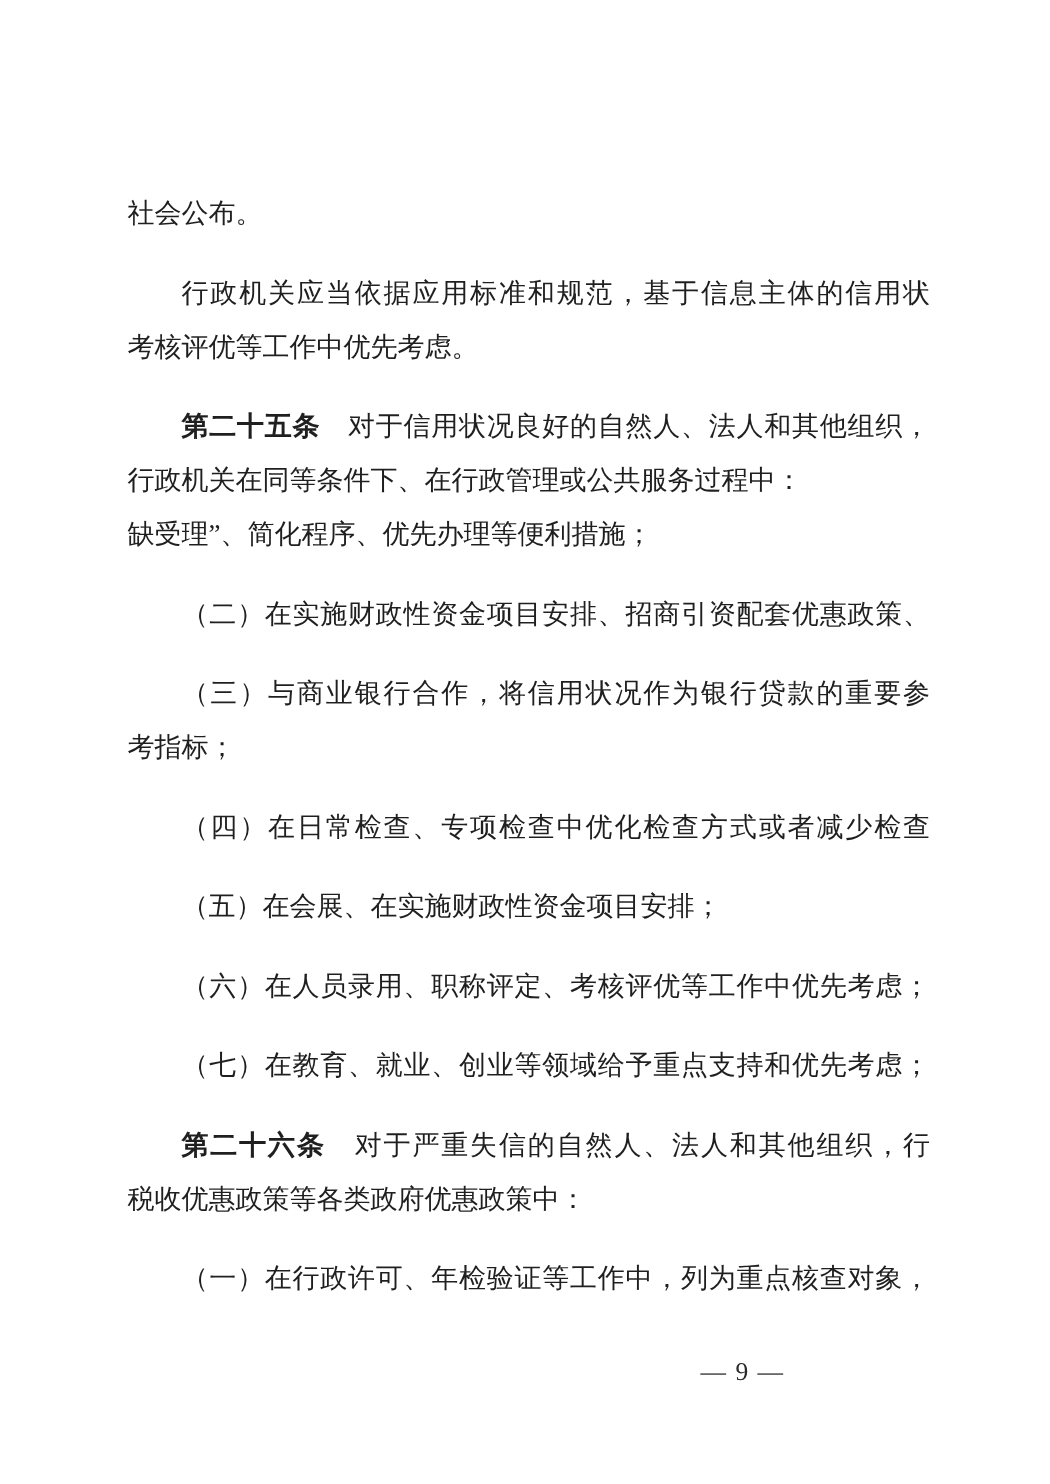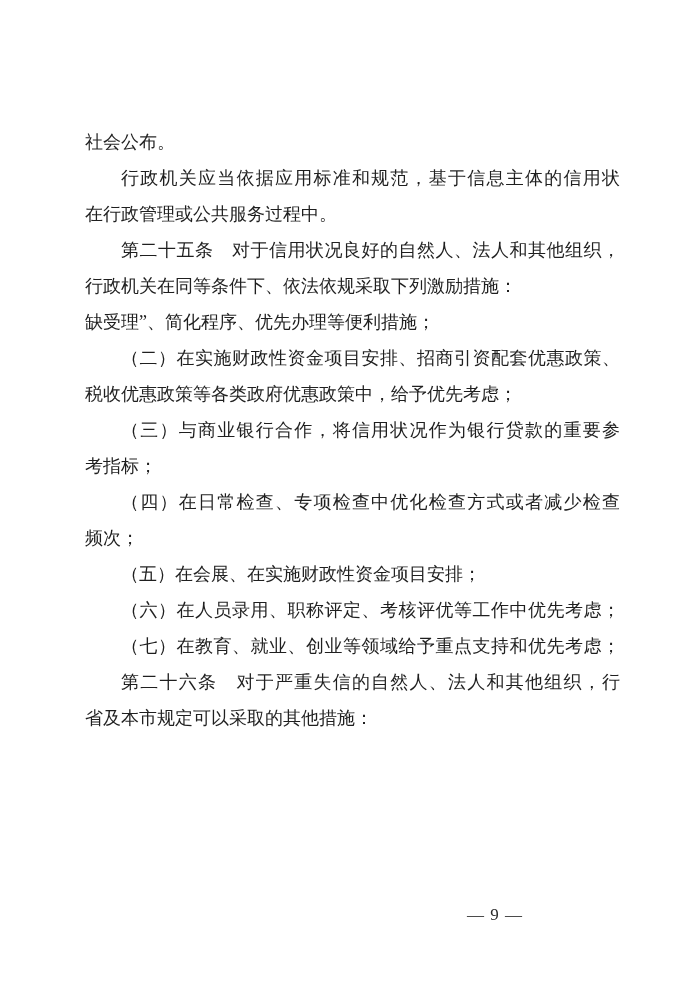--- a/index.html
+++ b/index.html
@@ -24,54 +24,54 @@
     font-size: 18px;
     line-height: 36px;
     text-align: left;
   }
   .line {
     height: 36px;
     white-space: pre-wrap;
   }
   .line.indent {
     text-indent: 2em;
+    margin-top: 17px;
   }
   .line.j {
     text-align: justify;
     text-align-last: justify;
   }
   .line .art {
-    font-weight: normal;
+    font-weight: bold;
   }
   .page-number {
     position: absolute;
     top: 905px;
     right: 105px;
     font-size: 17px;
     letter-spacing: 1px;
     color: #2a2a2a;
   }
 </style>
 </head>
 <body>
 
 <div class="page">
   <div class="body-text">
     <div class="line"><span>社会公布。</span></div>
     <div class="line indent j"><span>行政机关应当依据应用标准和规范，基于信息主体的信用状</span></div>
-    <div class="line"><span>在行政管理或公共服务过程中。</span></div>
+    <div class="line"><span>考核评优等工作中优先考虑。</span></div>
     <div class="line indent j"><span class="art">第二十五条</span><span>　对于信用状况良好的自然人、法人和其他组织，</span></div>
-    <div class="line"><span>行政机关在同等条件下、依法依规采取下列激励措施：</span></div>
+    <div class="line"><span>行政机关在同等条件下、在行政管理或公共服务过程中：</span></div>
     <div class="line"><span>缺受理”、简化程序、优先办理等便利措施；</span></div>
     <div class="line indent j"><span>（二）在实施财政性资金项目安排、招商引资配套优惠政策、</span></div>
-    <div class="line"><span>税收优惠政策等各类政府优惠政策中，给予优先考虑；</span></div>
     <div class="line indent j"><span>（三）与商业银行合作，将信用状况作为银行贷款的重要参</span></div>
     <div class="line"><span>考指标；</span></div>
     <div class="line indent j"><span>（四）在日常检查、专项检查中优化检查方式或者减少检查</span></div>
-    <div class="line"><span>频次；</span></div>
     <div class="line indent"><span>（五）在会展、在实施财政性资金项目安排；</span></div>
     <div class="line indent j"><span>（六）在人员录用、职称评定、考核评优等工作中优先考虑；</span></div>
     <div class="line indent j"><span>（七）在教育、就业、创业等领域给予重点支持和优先考虑；</span></div>
     <div class="line indent j"><span class="art">第二十六条</span><span>　对于严重失信的自然人、法人和其他组织，行</span></div>
-    <div class="line"><span>省及本市规定可以采取的其他措施：</span></div>
+    <div class="line"><span>税收优惠政策等各类政府优惠政策中：</span></div>
+    <div class="line indent j"><span>（一）在行政许可、年检验证等工作中，列为重点核查对象，</span></div>
   </div>
   <div class="page-number">— 9 —</div>
 </div>
 
 </body></html>

